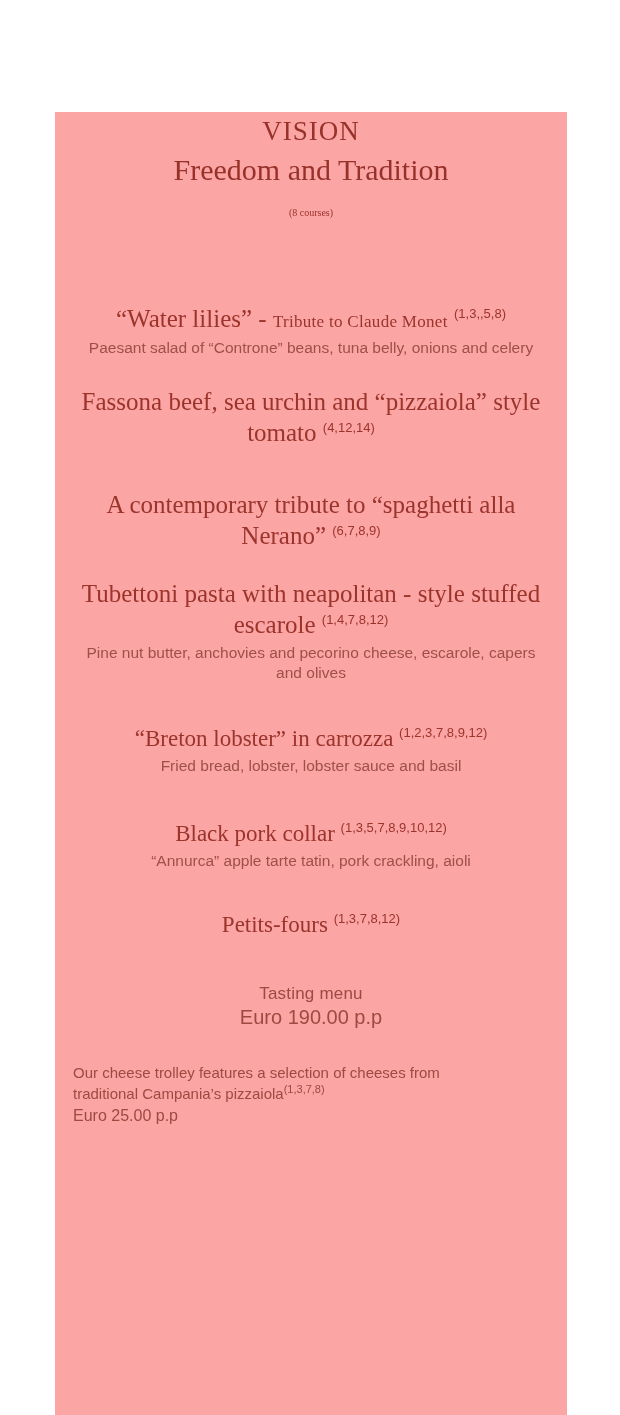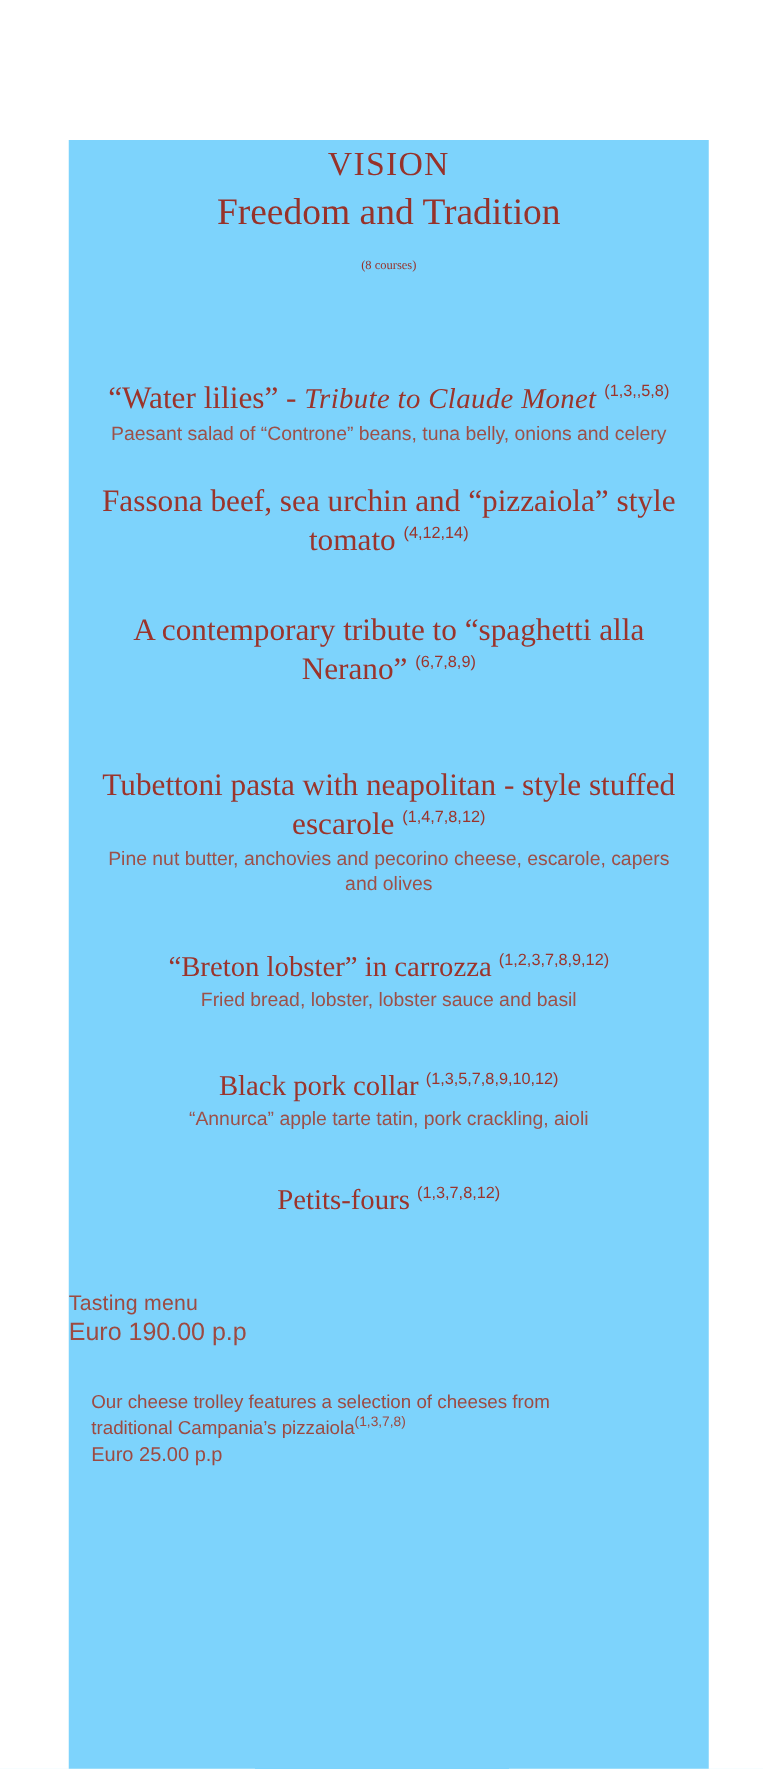--- a/index.html
+++ b/index.html
@@ -12,21 +12,21 @@
     height: 1415px;
     font-family: "Liberation Sans", sans-serif;
     overflow: hidden;
   }
   #menu-panel {
     position: absolute;
     left: 55px;
     top: 112px;
     width: 512px;
     height: 1303px;
-    background: #7dd3fc;
+    background: #fca5a5;
     color: #8e2b23;
     overflow: hidden;
   }
   .serif {
     font-family: "Liberation Serif", serif;
   }
   .center { text-align: center; }
 
   #vision-title {
     margin-top: 4px;
@@ -52,51 +52,51 @@
   .course-title {
     font-size: 25px;
     line-height: 1.22;
     color: #9b342b;
     display: block;
   }
   .course-title.small {
     font-size: 23px;
   }
   .tribute {
-    font-size: 23px;
+    font-size: 17px;
     letter-spacing: 0.3px;
-    font-style: italic;
   }
   .alg {
     font-family: "Liberation Sans", sans-serif;
     font-size: 13px;
     vertical-align: super;
     color: #9b342b;
     white-space: nowrap;
   }
   .course-desc {
     font-family: "Liberation Sans", sans-serif;
     font-size: 15.5px;
     line-height: 1.28;
     color: #9d5048;
     margin-top: 3px;
     padding: 0 6px;
   }
 
   .c1 { margin-top: 86px; }
   .c2 { margin-top: 30px; }
   .c3 { margin-top: 42px; }
-  .c4 { margin-top: 63px; }
+  .c4 { margin-top: 28px; }
   .c5 { margin-top: 42px; }
   .c6 { margin-top: 44px; }
   .c7 { margin-top: 38px; }
   .c8 { margin-top: 40px; }
 
   #footer {
-    margin-top: 59px;
+    margin-top: 45px;
+    text-align: center;
   }
   .foot-head {
     font-family: "Liberation Sans", sans-serif;
     font-size: 17px;
     color: #9d4a41;
     letter-spacing: 0.2px;
   }
   .foot-price {
     font-family: "Liberation Sans", sans-serif;
     font-size: 20px;

